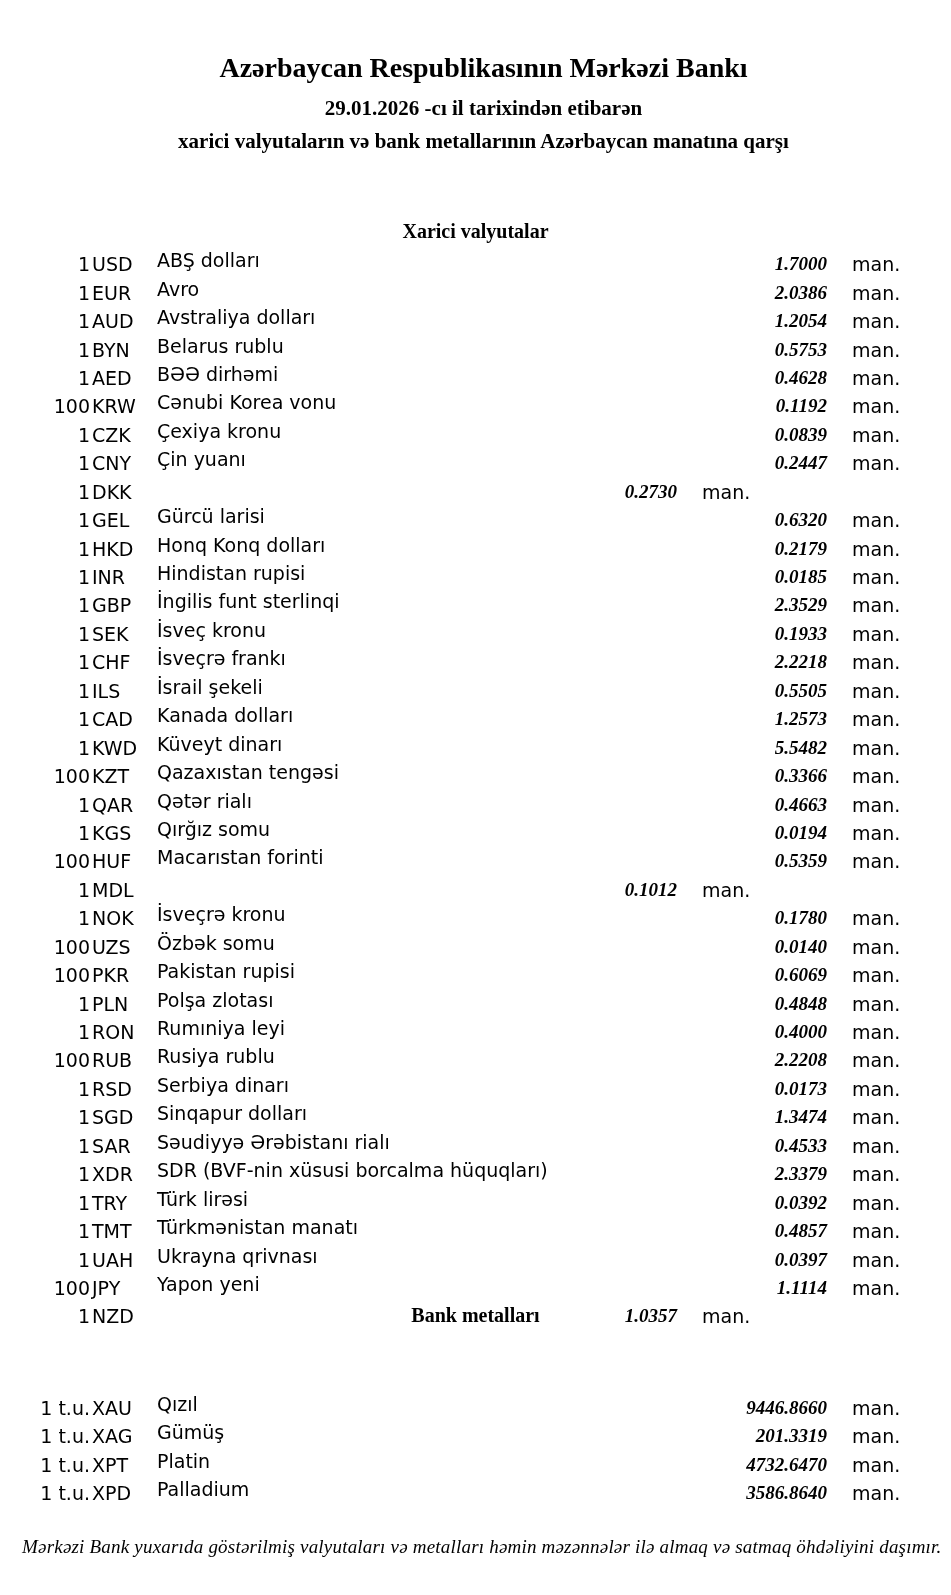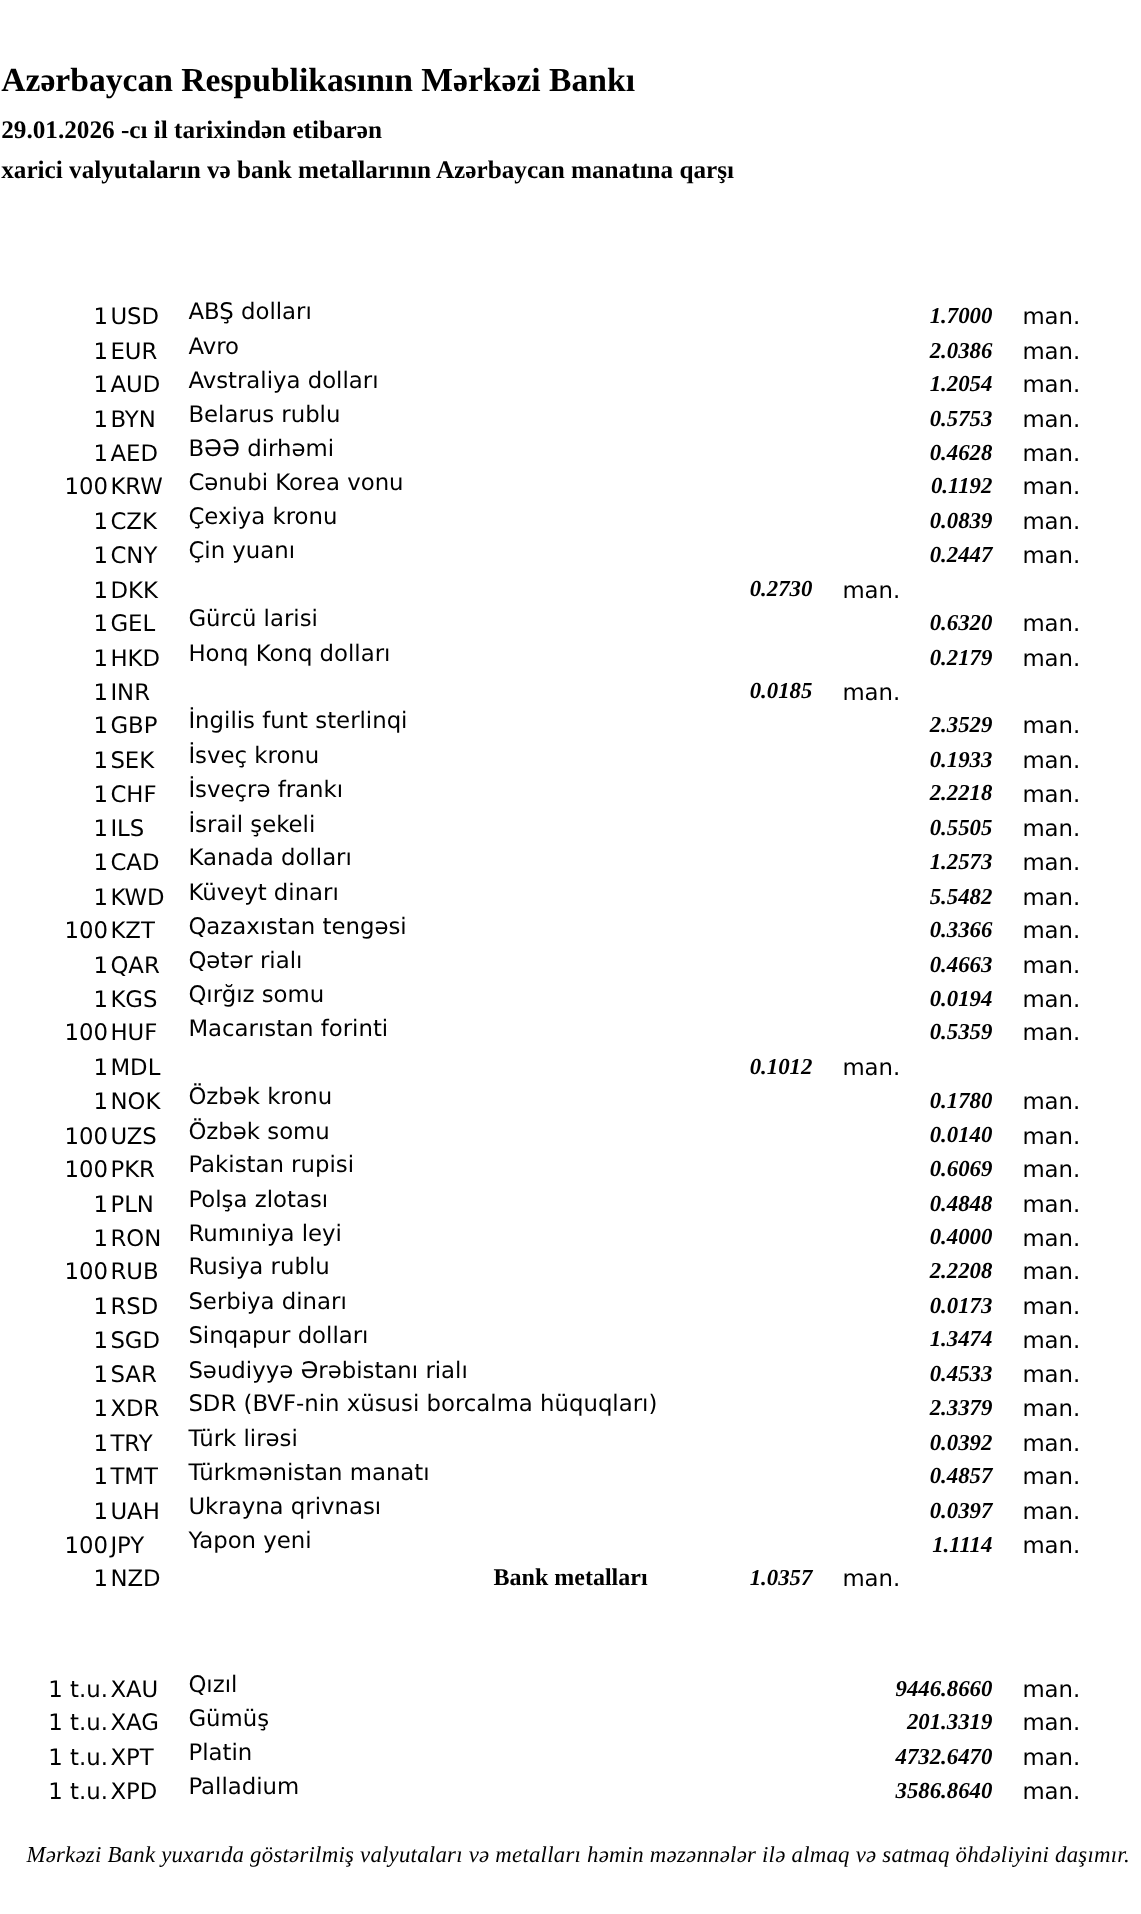--- a/index.html
+++ b/index.html
@@ -12,23 +12,23 @@
     position: relative;
     width: 951px;
     height: 1595px;
     background: #ffffff;
     color: #000000;
     overflow: hidden;
     font-family: "DejaVu Sans", sans-serif;
   }
   .centered {
     position: absolute;
-    left: 1px;
+    left: 16px;
     right: 0;
-    text-align: left;
+    text-align: center;
     white-space: nowrap;
   }
   .title {
     top: 52px;
     font-family: "Liberation Serif", serif;
     font-weight: bold;
     font-size: 28px;
   }
   .date-line {
     top: 96px;
@@ -117,20 +117,21 @@
 <body>
 
 <div class="page">
 
   <div class="centered title">Azərbaycan Respublikasının Mərkəzi Bankı</div>
 
   <div class="centered date-line">29.01.2026 -cı il tarixindən etibarən</div>
 
   <div class="centered subtitle">xarici valyutaların və bank metallarının Azərbaycan manatına qarşı</div>
 
+  <div class="section-heading currencies-heading">Xarici valyutalar</div>
 
   <div class="rows currencies" id="currency-rows">
       <div class="row">
         <div class="cell qty">1</div>
         <div class="cell code">USD</div>
         <div class="cell name">ABŞ dolları</div>
         <div class="cell rate">1.7000</div>
         <div class="cell unit">man.</div>
       </div>
       <div class="row">
@@ -198,20 +199,21 @@
       <div class="row">
         <div class="cell qty">1</div>
         <div class="cell code">HKD</div>
         <div class="cell name">Honq Konq dolları</div>
         <div class="cell rate">0.2179</div>
         <div class="cell unit">man.</div>
       </div>
       <div class="row">
         <div class="cell qty">1</div>
         <div class="cell code">INR</div>
+        <div class="cell name">Hindistan rupisi</div>
         <div class="cell rate">0.0185</div>
         <div class="cell unit">man.</div>
       </div>
       <div class="row">
         <div class="cell qty">1</div>
         <div class="cell code">GBP</div>
         <div class="cell name">İngilis funt sterlinqi</div>
         <div class="cell rate">2.3529</div>
         <div class="cell unit">man.</div>
       </div>
@@ -280,21 +282,21 @@
       </div>
       <div class="row">
         <div class="cell qty">1</div>
         <div class="cell code">MDL</div>
         <div class="cell rate">0.1012</div>
         <div class="cell unit">man.</div>
       </div>
       <div class="row">
         <div class="cell qty">1</div>
         <div class="cell code">NOK</div>
-        <div class="cell name">Özbək kronu</div>
+        <div class="cell name">İsveçrə kronu</div>
         <div class="cell rate">0.1780</div>
         <div class="cell unit">man.</div>
       </div>
       <div class="row">
         <div class="cell qty">100</div>
         <div class="cell code">UZS</div>
         <div class="cell name">Özbək somu</div>
         <div class="cell rate">0.0140</div>
         <div class="cell unit">man.</div>
       </div>

